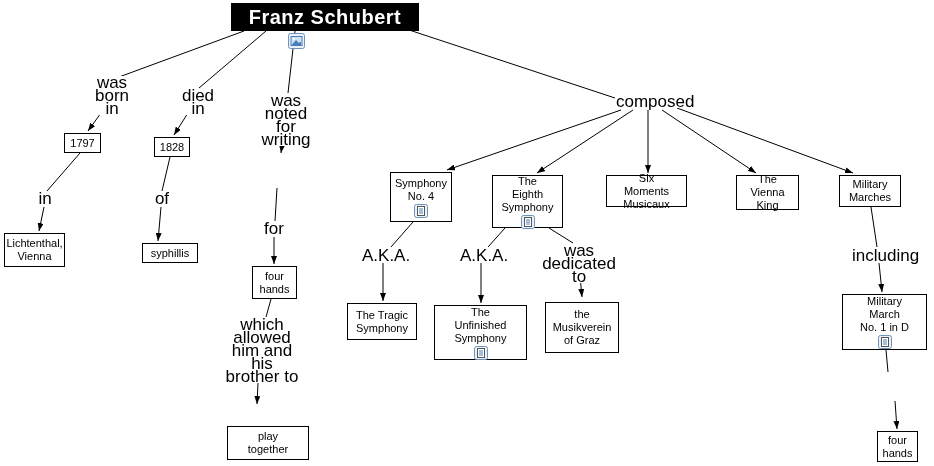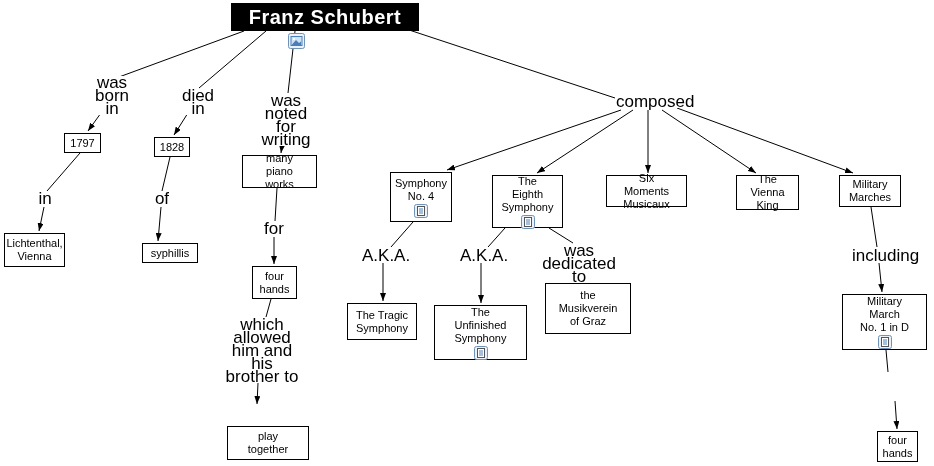--- a/index.html
+++ b/index.html
@@ -90,24 +90,20 @@
       <circle cx="6" cy="6" r="1.1" fill="#ffffff"></circle>
     </svg>
   </span>
 
   <div class="concept" style="left:64px;top:133px;width:37px;height:20px">
     <span class="lbl">1797</span>
   </div>
   <div class="concept" style="left:154px;top:137px;width:36px;height:20px">
     <span class="lbl">1828</span>
   </div>
-  <div class="concept" style="left:242px;top:155px;width:75px;height:33px">
-    <span class="lbl">many piano
-works</span>
-  </div>
   <div class="concept" style="left:4px;top:233px;width:61px;height:34px">
     <span class="lbl">Lichtenthal,
 Vienna</span>
   </div>
   <div class="concept" style="left:142px;top:243px;width:56px;height:20px">
     <span class="lbl">syphillis</span>
   </div>
   <div class="concept" style="left:252px;top:266px;width:45px;height:33px">
     <span class="lbl">four
 hands</span>
@@ -166,21 +162,21 @@
     <span class="res-icon">
       <svg viewBox="0 0 14 14" width="14" height="14">
           <rect x="0.5" y="0.5" width="13" height="13" rx="2" fill="#eaf1f8" stroke="#6f93b8"></rect>
           <rect x="3.5" y="2.5" width="7" height="9" fill="#fff" stroke="#555"></rect>
           <line x1="5" y1="5" x2="9" y2="5" stroke="#4a7ebb"></line>
           <line x1="5" y1="7" x2="9" y2="7" stroke="#4a7ebb"></line>
           <line x1="5" y1="9" x2="9" y2="9" stroke="#4a7ebb"></line>
         </svg>
     </span>
   </div>
-  <div class="concept" style="left:545px;top:283px;width:86px;height:51px">
+  <div class="concept" style="left:545px;top:302px;width:74px;height:51px">
     <span class="lbl">the
 Musikverein
 of Graz</span>
   </div>
   <div class="concept" style="left:842px;top:294px;width:85px;height:56px">
     <span class="lbl">Military March
 No. 1 in D</span>
     <span class="res-icon">
       <svg viewBox="0 0 14 14" width="14" height="14">
           <rect x="0.5" y="0.5" width="13" height="13" rx="2" fill="#eaf1f8" stroke="#6f93b8"></rect>

